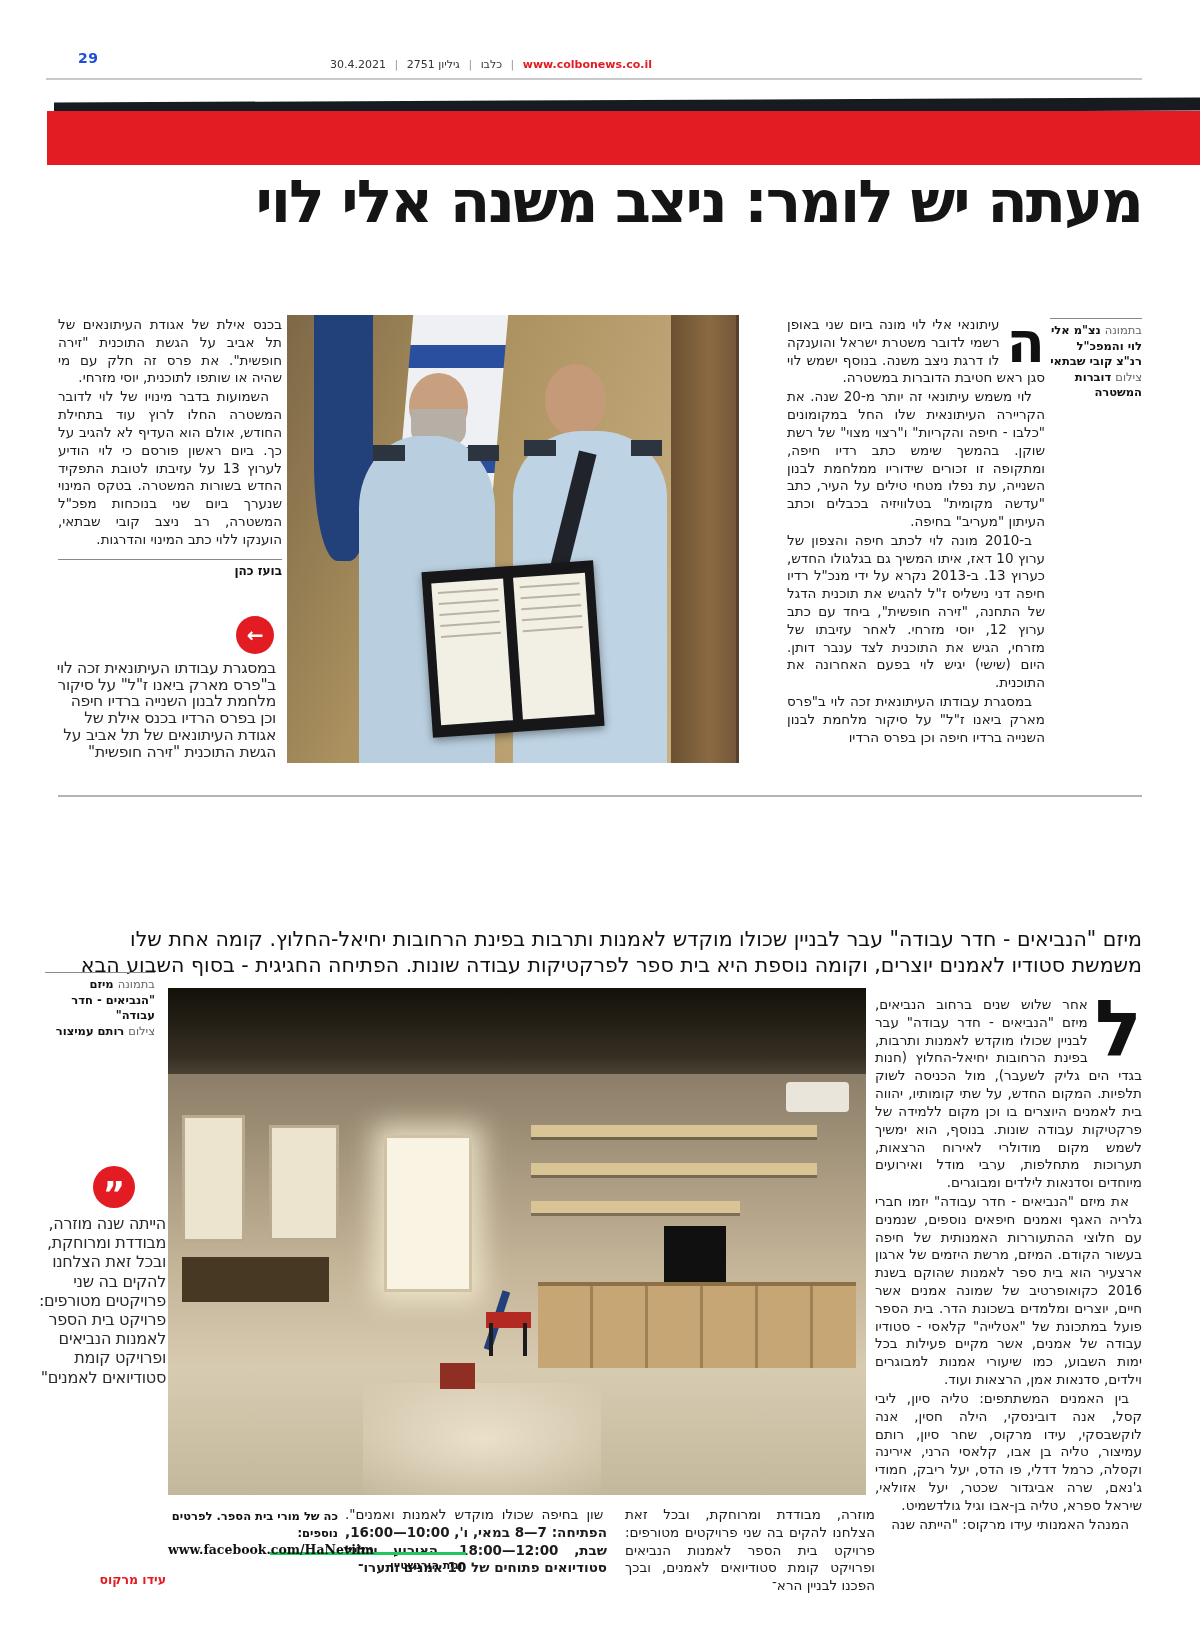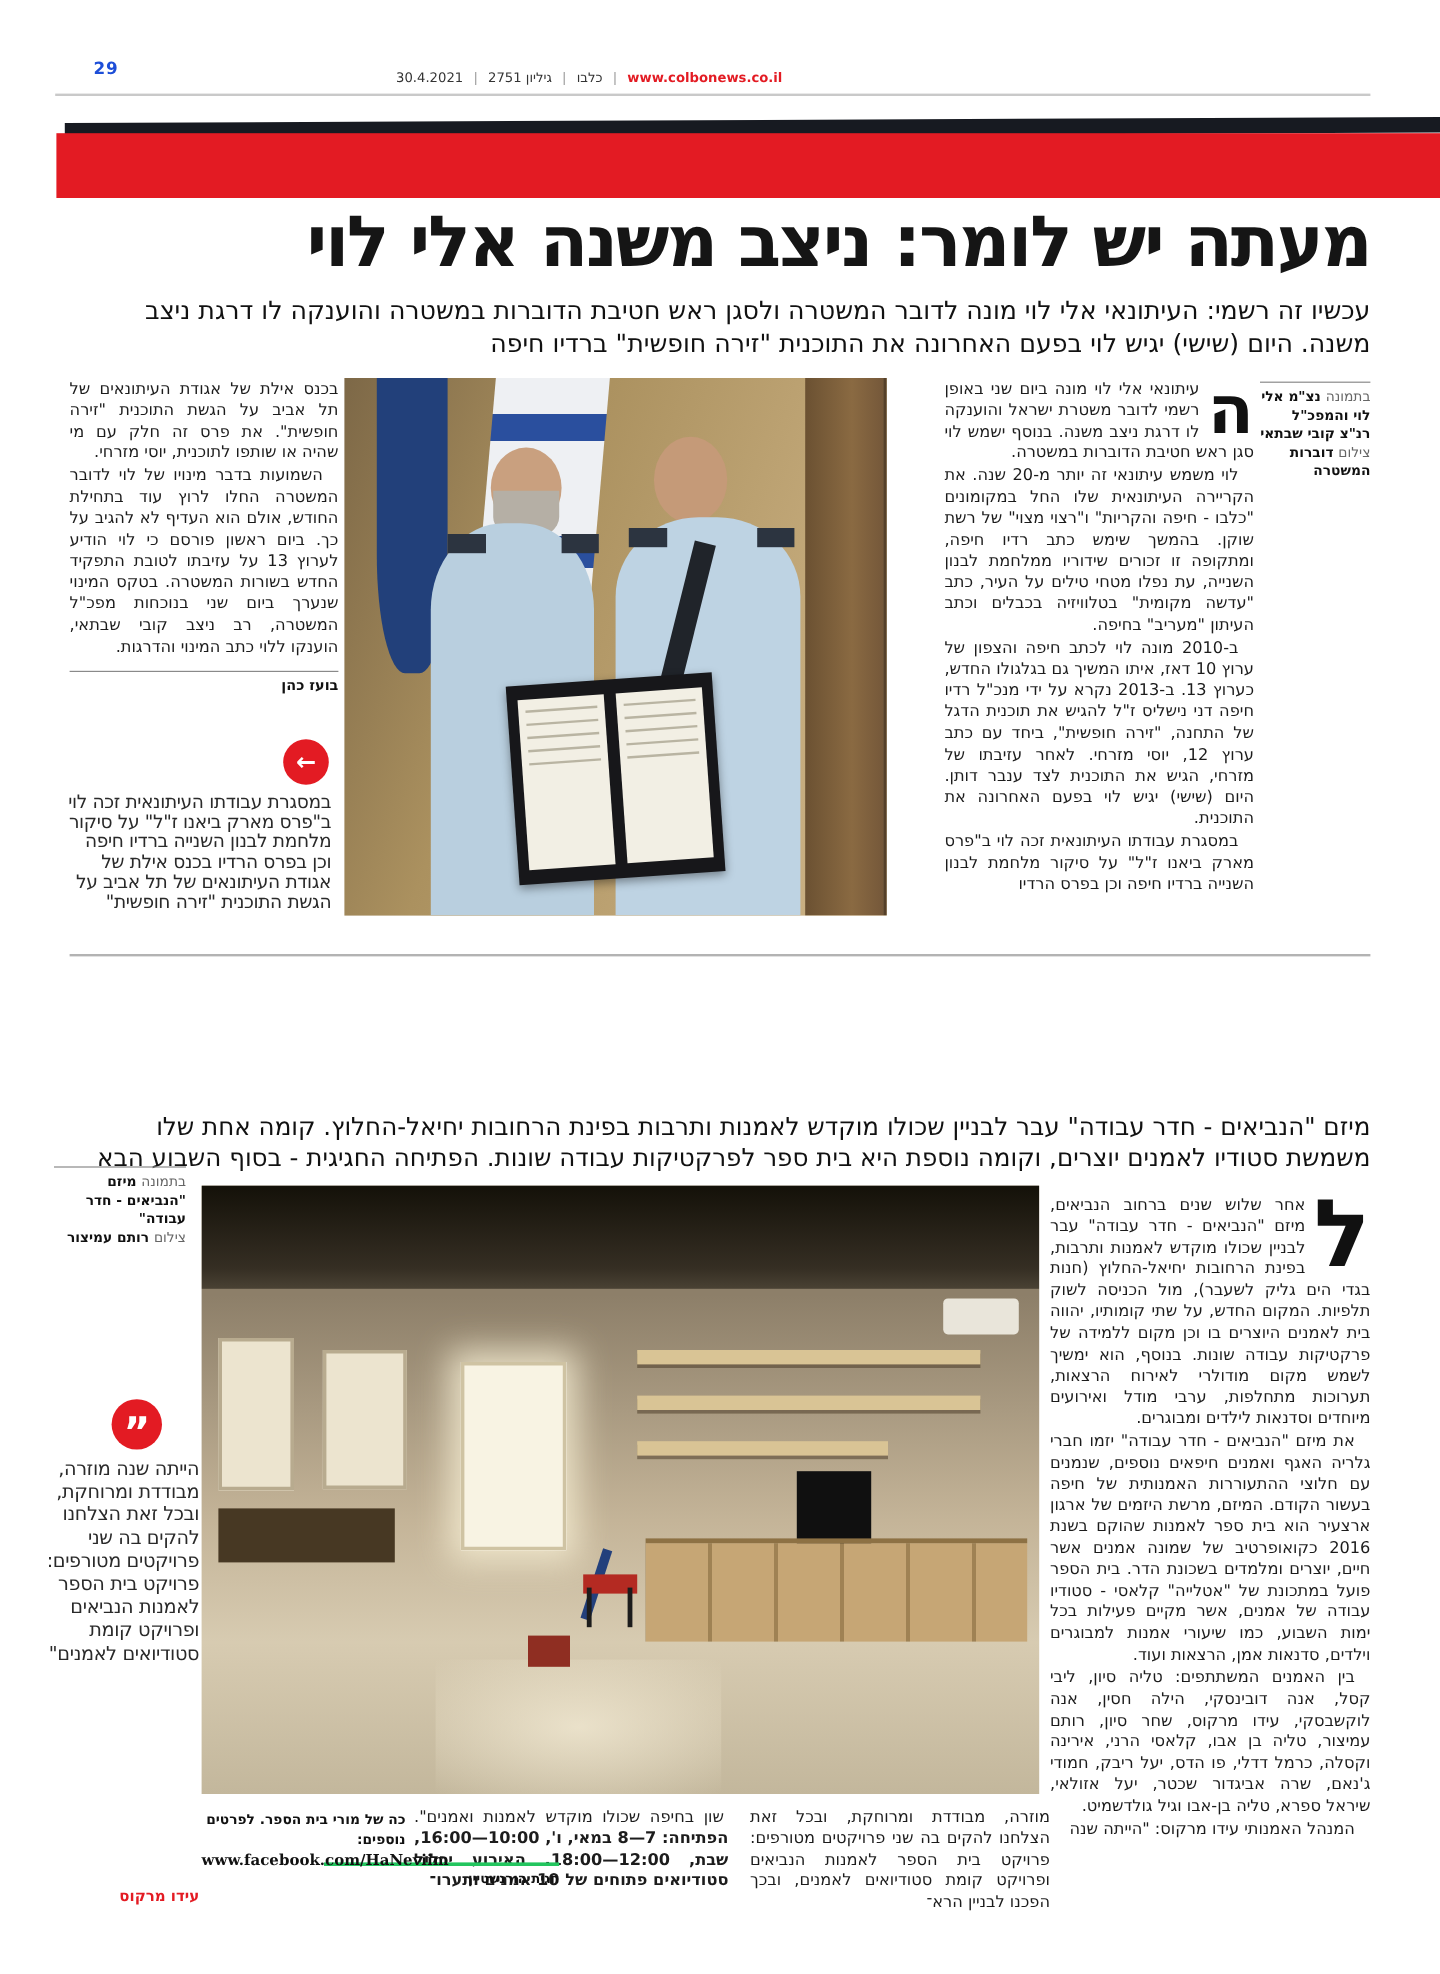--- a/index.html
+++ b/index.html
@@ -131,21 +131,20 @@
     <span>גיליון 2751</span>
     <span class="sep">|</span>
     <span>30.4.2021</span>
   </div>
   <div class="abs header-rule"></div>
 
   <div class="abs ribbon-black"></div>
   <div class="abs ribbon-red"></div>
 
   <h1 class="abs a1-headline">מעתה יש לומר: ניצב משנה אלי לוי</h1>
-  <p class="abs a1-subhead">עכשיו זה רשמי: העיתונאי אלי לוי מונה לדובר המשטרה ולסגן ראש חטיבת הדוברות במשטרה והוענקה לו דרגת ניצב משנה. היום (שישי) יגיש לוי בפעם האחרונה את התוכנית "זירה חופשית" ברדיו חיפה</p>
 
   <div class="abs caption caption1">
     <span class="light">בתמונה</span>
     <span>נצ"מ אלי לוי והמפכ"ל רנ"צ קובי שבתאי</span><br>
     <span class="light">צילום</span>
     <span>דוברות המשטרה</span>
   </div>
 
   <div class="abs bodycol col-right1">
     <p><span class="dropcap he1">ה</span><span>עיתונאי אלי לוי מונה ביום שני באופן רשמי לדובר משטרת ישראל והוענקה לו דרגת ניצב משנה. בנוסף ישמש לוי סגן ראש חטיבת הדוברות במשטרה.</span></p>

